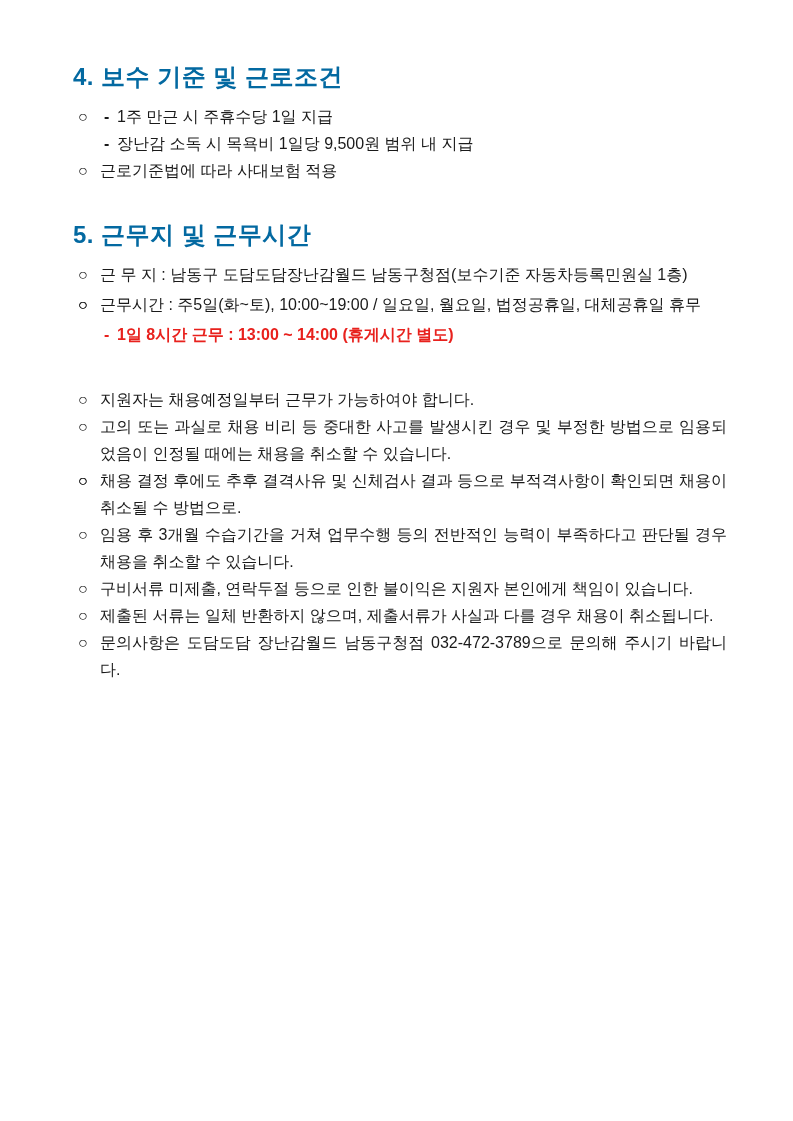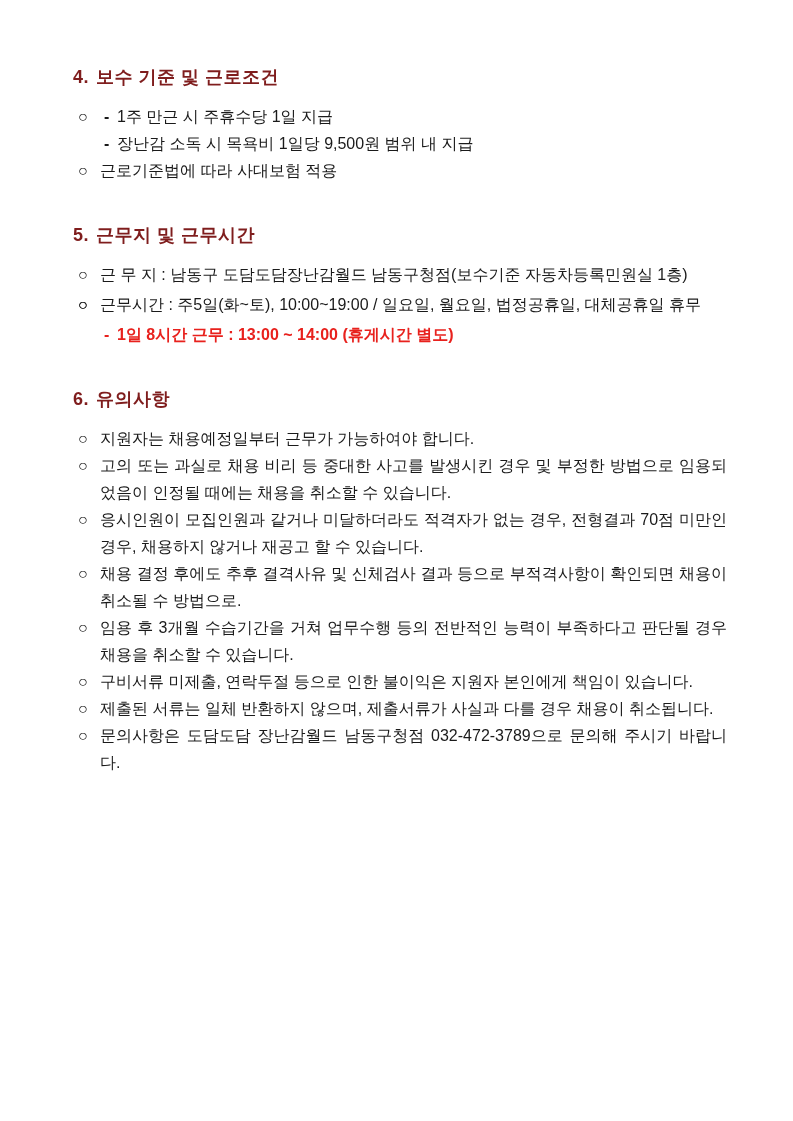--- a/index.html
+++ b/index.html
@@ -18,24 +18,24 @@
     width: 793px;
     height: 1121px;
     background: #ffffff;
     padding: 64px 66px 40px 73px;
     overflow: hidden;
   }
   .sec { margin: 0 0 38px 0; }
   .sec:last-child { margin-bottom: 0; }
   .sec-heading {
     margin: 0 0 13px 0;
-    font-size: 18px;
+    font-size: 24px;
     line-height: 26px;
     font-weight: 700;
-    color: #7f1d1d;
+    color: #0369a1;
     letter-spacing: 0.5px;
   }
   .sec-num { margin-right: 7px; }
   .item {
     position: relative;
     padding-left: 27px;
     font-size: 16px;
     line-height: 27px;
     text-align: justify;
     color: #1a1a1a;
@@ -95,33 +95,31 @@
       <span class="bullet">○</span>
       <span class="item-text">근무시간 : 주5일(화~토), 10:00~19:00 / 일요일, 월요일, 법정공휴일, 대체공휴일 휴무</span>
     </div>
     <div class="item sub red">
       <span class="bullet">-</span>
       <span class="item-text">1일 8시간 근무 : 13:00 ~ 14:00 (휴게시간 별도)</span>
     </div>
   </section>
 
   <section class="sec">
-    <h2 class="sec-heading"><span class="sec-num">6.</span><span class="sec-title">유의사항</span></h2>
 
     <div class="item">
       <span class="bullet">○</span>
       <span class="item-text">지원자는 채용예정일부터 근무가 가능하여야 합니다.</span>
     </div>
     <div class="item">
       <span class="bullet">○</span>
       <span class="item-text">고의 또는 과실로 채용 비리 등 중대한 사고를 발생시킨 경우 및 부정한 방법으로 임용되었음이 인정될 때에는 채용을 취소할 수 있습니다.</span>
     </div>
     <div class="item">
       <span class="bullet">○</span>
-      <span class="item-text">응시인원이 모집인원과 같거나 미달하더라도 적격자가 없는 경우, 전형결과 70점 미만인 경우, 채용하지 않거나 재공고 할 수 있습니다.</span>
     </div>
     <div class="item">
       <span class="bullet">○</span>
       <span class="item-text">채용 결정 후에도 추후 결격사유 및 신체검사 결과 등으로 부적격사항이 확인되면 채용이 취소될 수 방법으로.</span>
     </div>
     <div class="item">
       <span class="bullet">○</span>
       <span class="item-text">임용 후 3개월 수습기간을 거쳐 업무수행 등의 전반적인 능력이 부족하다고 판단될 경우 채용을 취소할 수 있습니다.</span>
     </div>
     <div class="item">

